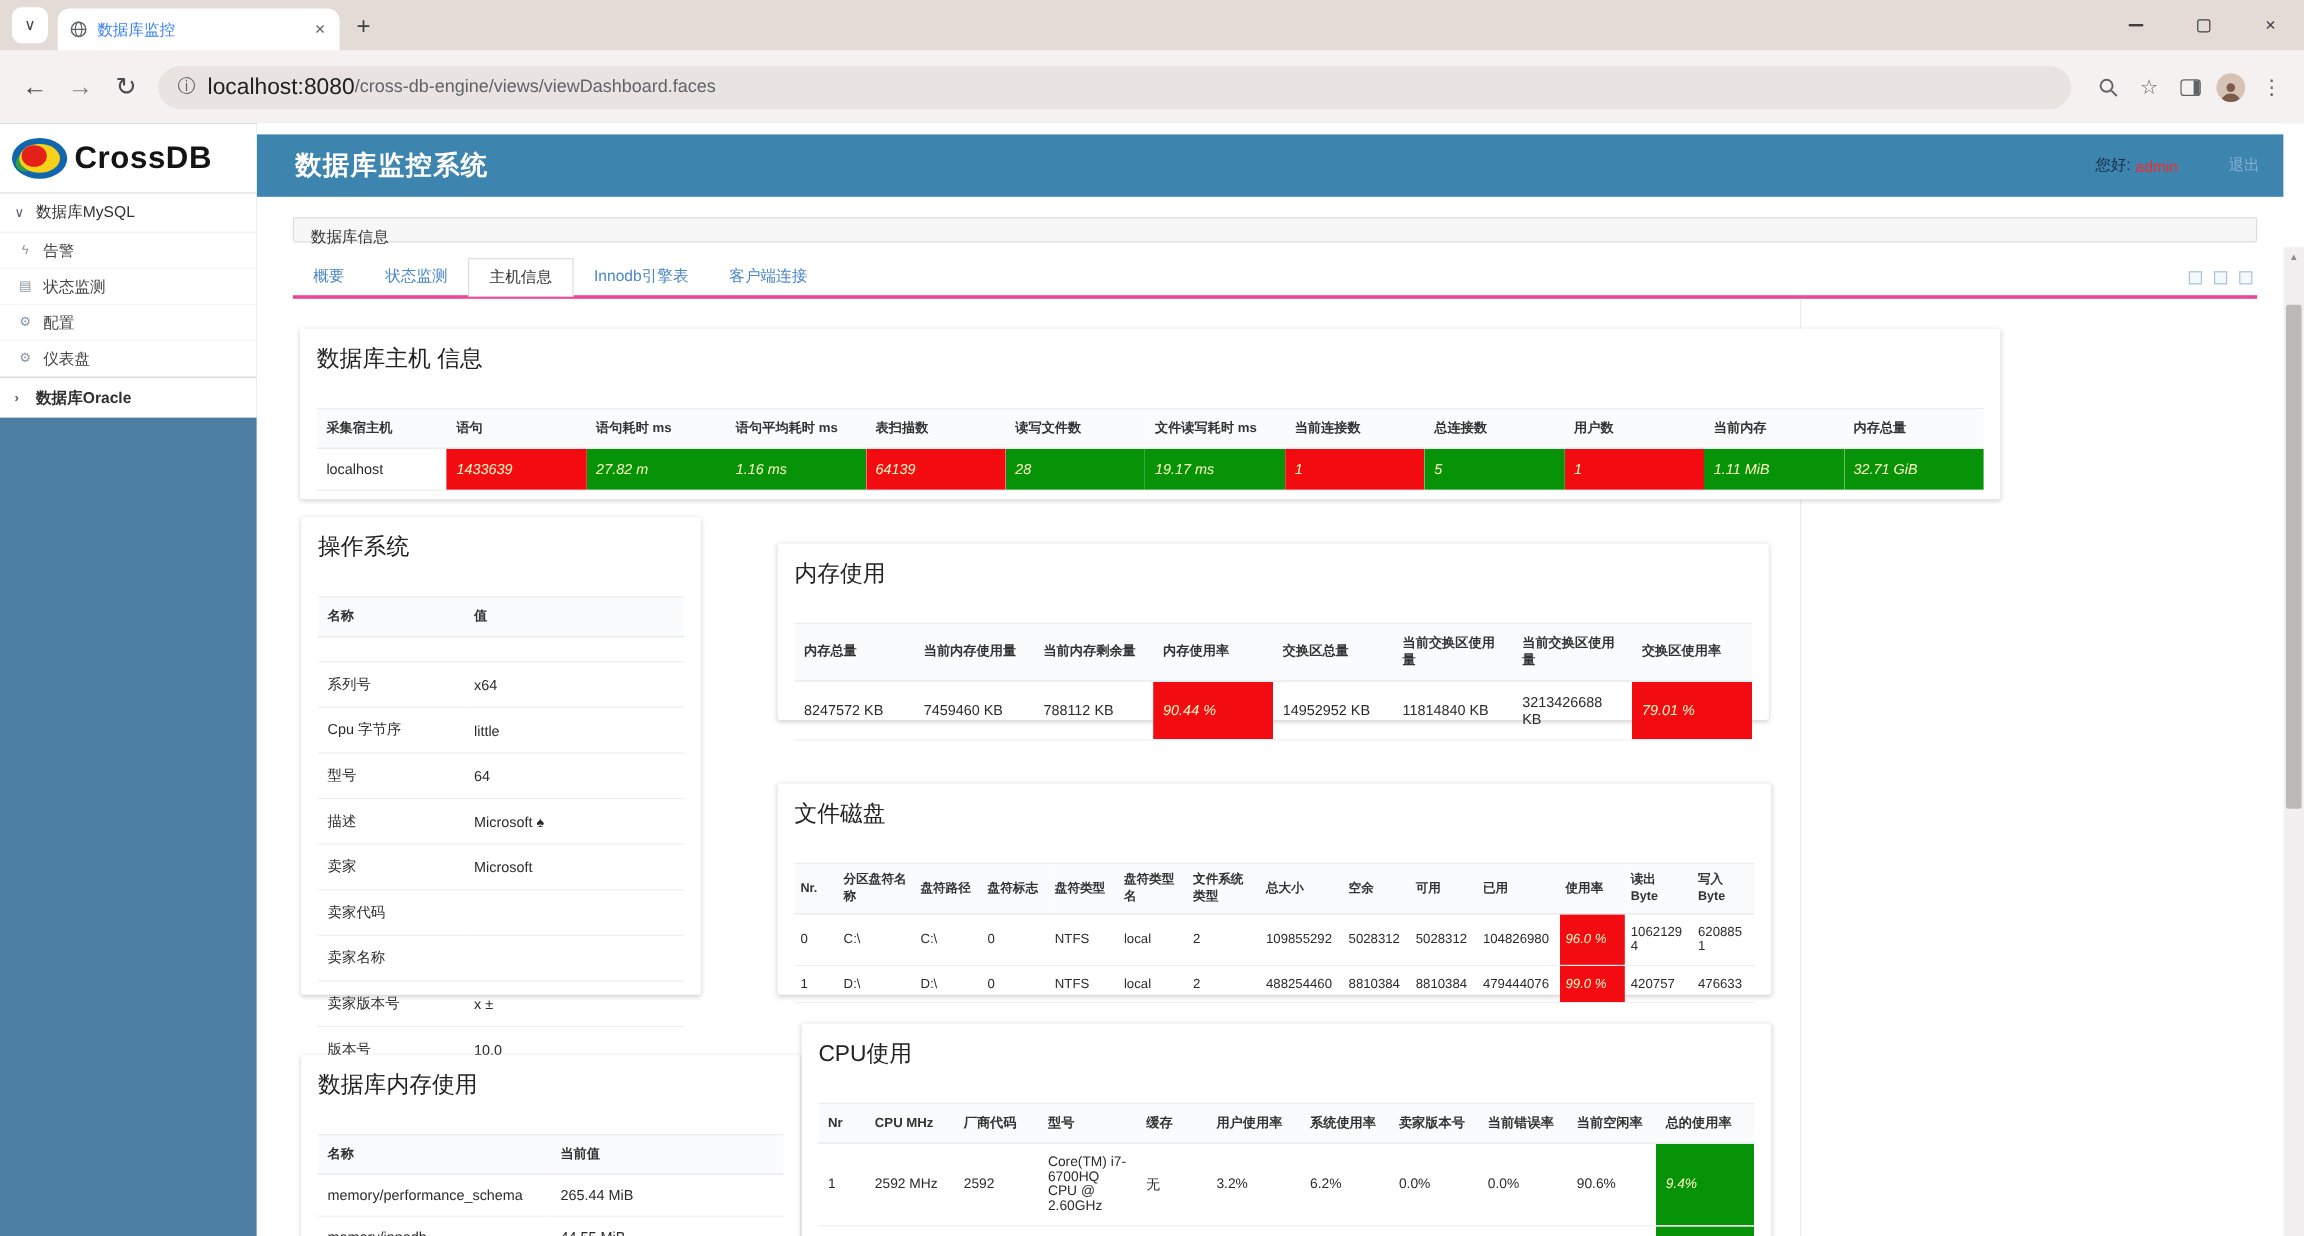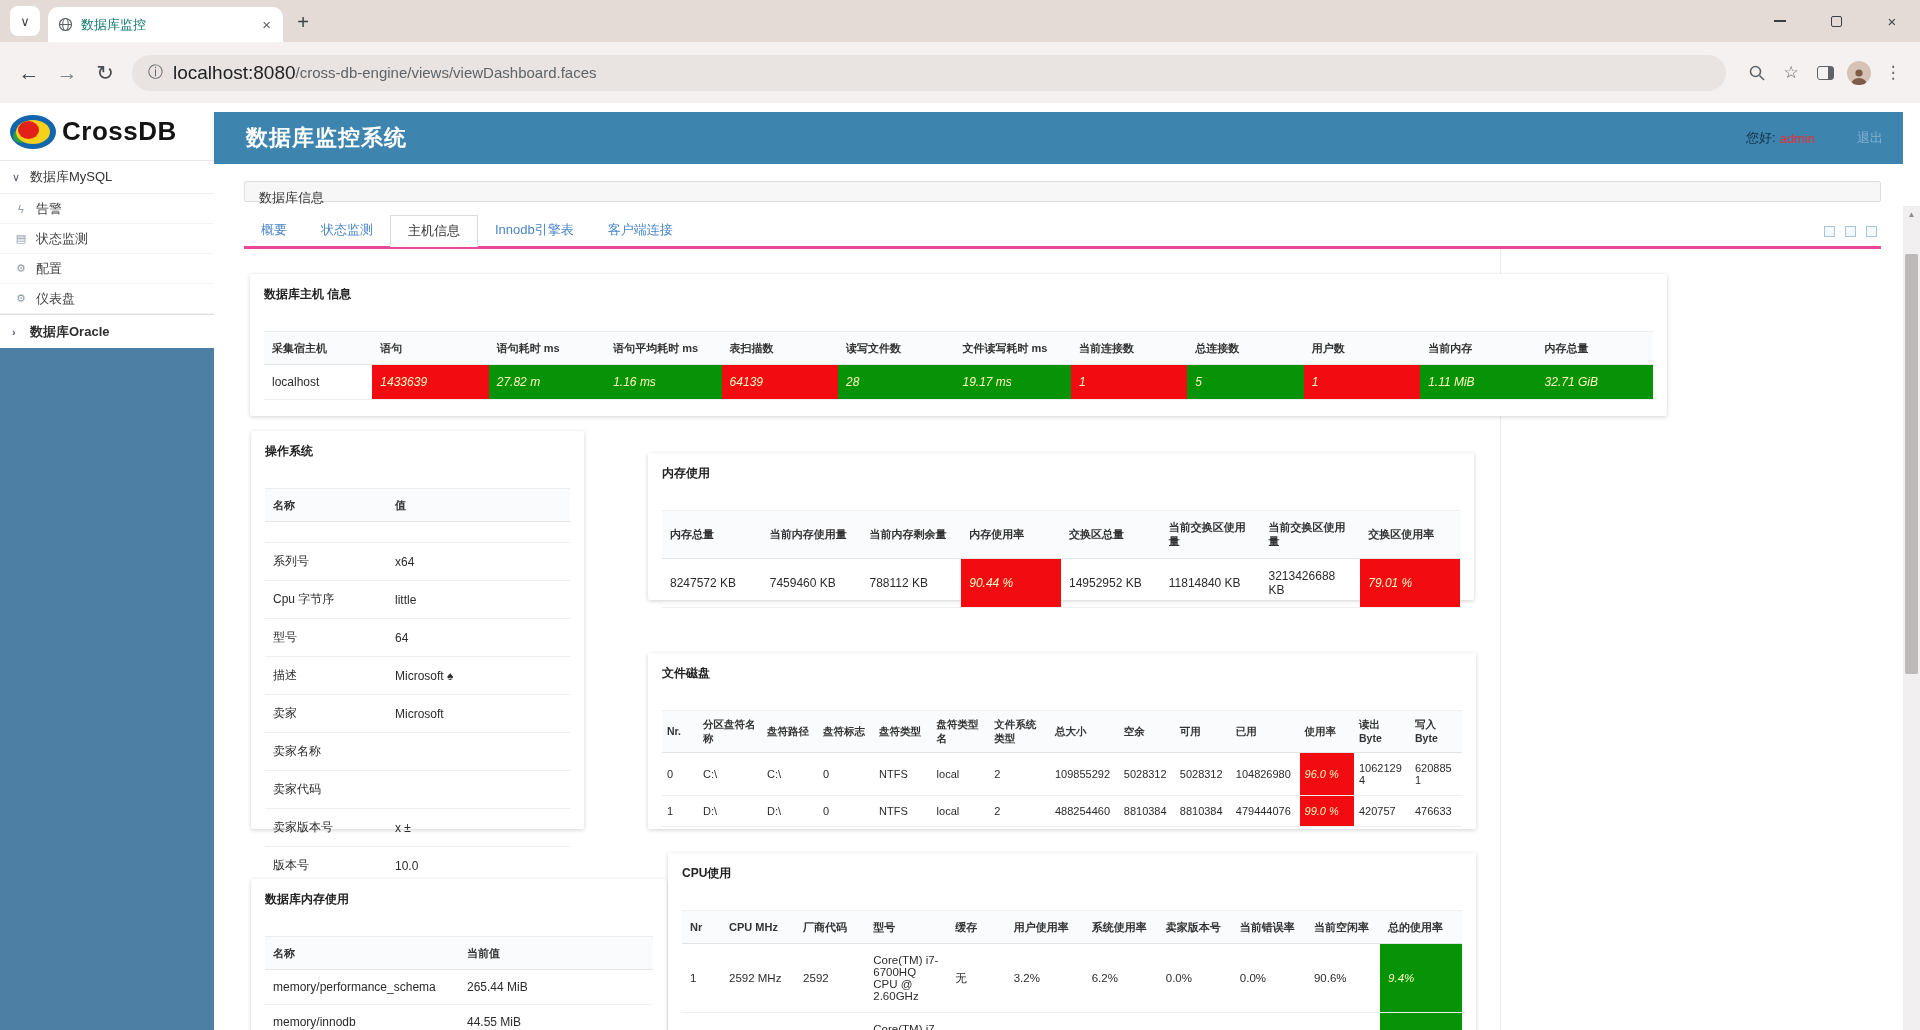--- a/index.html
+++ b/index.html
@@ -6,21 +6,21 @@
   html,body { width:1920px; height:1030px; overflow:hidden;
     font-family:"Liberation Sans","DejaVu Sans",sans-serif; background:#fff; }
 
   
   .tabstrip { height:42px; background:#e4dbd7; display:flex; align-items:flex-end; position:relative; }
   .tab-search { width:30px; height:30px; background:#fff; border-radius:8px; margin:0 0 6px 10px;
     display:flex; align-items:center; justify-content:center; color:#444; font-size:13px; }
   .btab { width:235px; height:35px; background:#fff; border-radius:10px 10px 0 0; margin-left:8px;
     display:flex; align-items:center; padding:0 10px; }
   .btab .globe { margin-right:8px; display:flex; }
-  .btab .ttl { font-size:13px; color:#0f766e; flex:1; white-space:nowrap; overflow:hidden; }
+  .btab .ttl { font-size:13px; color:#3b82f6; flex:1; white-space:nowrap; overflow:hidden; }
   .btab .cls { color:#5f6368; font-size:15px; padding:0 2px; }
   .newtab { width:28px; height:28px; display:flex; align-items:center; justify-content:center;
     font-size:20px; color:#3c4043; margin:0 0 6px 6px; }
   .wincontrols { position:absolute; right:0; top:0; height:42px; display:flex; align-items:center; }
   .wc { width:56px; height:42px; display:flex; align-items:center; justify-content:center; color:#3c4043; font-size:15px; }
   .wc .maxbox { width:11px; height:11px; border:1.4px solid #3c4043; border-radius:2px; }
   .wc .minbar { width:12px; height:1.6px; background:#3c4043; }
 
   .toolbar { height:61px; background:#f5f1f0; display:flex; align-items:center; padding:0 10px; }
   .navbtn { width:38px; height:38px; display:flex; align-items:center; justify-content:center;
@@ -74,21 +74,21 @@
     display:flex; align-items:flex-end; border-bottom:3px solid #ec4899; }
   .ptab { padding:0 17px; line-height:30px; font-size:13px; color:#4a86c8; }
   .ptab.active { background:#fff; color:#333; border:1px solid #ddd; border-bottom:1px solid #fff; margin-bottom:-1px; }
   .panel-tools { margin-left:auto; display:flex; align-items:center; gap:10px; padding:0 4px 9px 0; }
   .ptool { width:11px; height:11px; border:1px solid #a6c4de; background:#f4f9fd; }
 
   .vdivider { position:absolute; left:1286px; top:146px; bottom:0; width:1px; background:#ebebeb; }
 
   .card { position:absolute; background:#fff; border-radius:2px;
     box-shadow:0 1px 4px rgba(0,0,0,0.18); padding:12px 14px; }
-  .card h3 { font-size:12px; font-weight:bold; color:#222; margin-bottom:12px; }
+  .card h3 { font-size:19px; font-weight:normal; color:#222; margin-bottom:12px; }
   #card-host   { left:36px;  top:171px; width:1417px; height:142px; }
   #card-os     { left:37px;  top:328px; width:333px;  height:398px; }
   #card-memory { left:434px; top:350px; width:826px;  height:147px; }
   #card-disk   { left:434px; top:550px; width:828px;  height:176px; }
   #card-dbmem  { left:37px;  top:776px; width:416px;  height:170px; }
   #card-cpu    { left:454px; top:750px; width:808px;  height:230px; }
 
   table.tbl { width:100%; border-collapse:collapse; table-layout:fixed;margin-top:28px; }
   .tbl th { font-size:11px; font-weight:bold; color:#333; text-align:left; padding:9px 8px;
     background:#fafbfc; border-top:1px solid #ededed; border-bottom:1px solid #e5e5e5; line-height:1.3; }
@@ -319,25 +319,25 @@
               </tr>
               <tr>
                 <td>描述</td>
                 <td>Microsoft ♠</td>
               </tr>
               <tr>
                 <td>卖家</td>
                 <td>Microsoft</td>
               </tr>
               <tr>
+                <td>卖家代码</td>
+                <td></td>
+              </tr>
+              <tr>
                 <td>卖家名称</td>
-                <td></td>
-              </tr>
-              <tr>
-                <td>卖家代码</td>
                 <td></td>
               </tr>
               <tr>
                 <td>卖家版本号</td>
                 <td>x ±</td>
               </tr>
               <tr>
                 <td>版本号</td>
                 <td>10.0</td>
               </tr>

